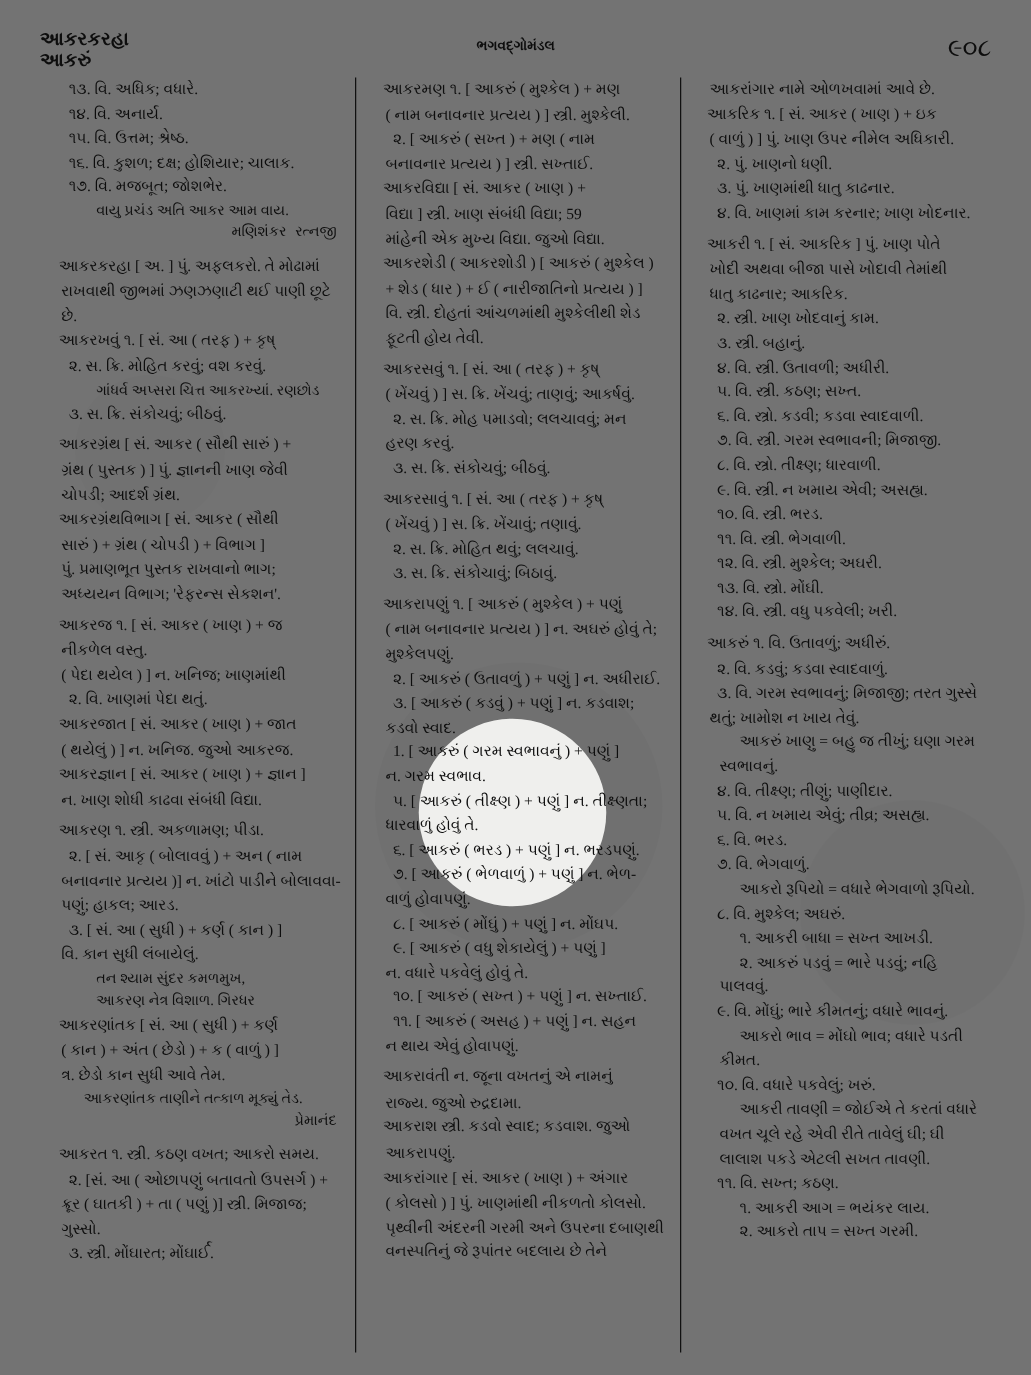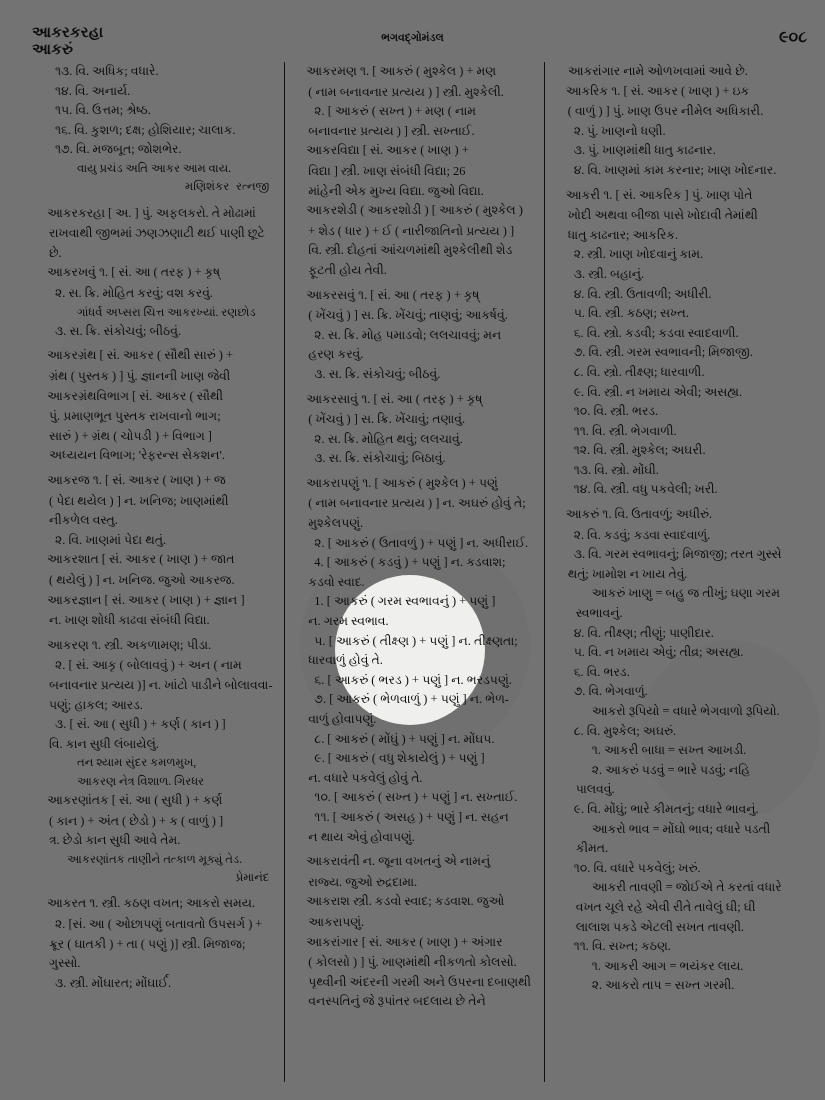--- a/index.html
+++ b/index.html
@@ -45,23 +45,23 @@
   .hdr-left div { font-size: 15px; font-weight: bold; letter-spacing: .2px; }
   .hdr-center {
     position: absolute;
     left: 0; right: 0; top: 31px;
     text-align: center;
     font-size: 11px;
     font-weight: bold;
   }
   .hdr-right {
     position: absolute;
-    right: 18px; top: 28px;
-    font-size: 16px;
-    font-weight: bold;
+    right: 32px; top: 28px;
+    font-size: 20px;
+    font-weight: normal;
   }
 
   
   #columns {
     position: absolute;
     left: 28px;
     right: 24px;
     top: 62px;
     bottom: 18px;
     display: flex;
@@ -153,30 +153,31 @@
         <div class="gap"></div>
         <div class="entry">આકરકરહા [ અ. ] પું. અફલકરો. તે મોઢામાં</div>
         <div class="cont">રાખવાથી જીભમાં ઝણઝણાટી થઈ પાણી છૂટે છે.</div>
         <div class="entry">આકરખવું ૧. [ સં. આ ( તરફ ) + કૃષ્</div>
         <div class="sense">૨. સ. ક્રિ. મોહિત કરવું; વશ કરવું.</div>
         <div class="quote">ગાંધર્વ અપ્સરા ચિત્ત આકરખ્યાં.          રણછોડ</div>
         <div class="sense">૩. સ. ક્રિ. સંકોચવું; બીઠવું.</div>
         <div class="gap"></div>
         <div class="entry">આકરગ્રંથ [ સં. આકર ( સૌથી સારું ) +</div>
         <div class="cont">ગ્રંથ ( પુસ્તક ) ] પું. જ્ઞાનની ખાણ જેવી</div>
+        <div class="cont">ચોપડી; આદર્શ ગ્રંથ.</div>
         <div class="entry">આકરગ્રંથવિભાગ [ સં. આકર ( સૌથી</div>
+        <div class="cont">સારું ) + ગ્રંથ ( ચોપડી ) + વિભાગ ]</div>
         <div class="cont">પું. પ્રમાણભૂત પુસ્તક રાખવાનો ભાગ;</div>
-        <div class="cont">સારું ) + ગ્રંથ ( ચોપડી ) + વિભાગ ]</div>
         <div class="cont">અધ્યયન વિભાગ; 'રેફરન્સ સેકશન'.</div>
         <div class="gap"></div>
         <div class="entry">આકરજ ૧. [ સં. આકર ( ખાણ ) + જ</div>
+        <div class="cont">નીકળેલ વસ્તુ.</div>
         <div class="cont">( પેદા થયેલ ) ] ન. ખનિજ; ખાણમાંથી</div>
-        <div class="cont">નીકળેલ વસ્તુ.</div>
         <div class="sense">૨. વિ. ખાણમાં પેદા થતું.</div>
-        <div class="entry">આકરશાત [ સં. આકર ( ખાણ ) + જાત</div>
+        <div class="entry">આકરજાત [ સં. આકર ( ખાણ ) + જાત</div>
         <div class="cont">( થયેલું ) ] ન. ખનિજ. જુઓ આકરજ.</div>
         <div class="entry">આકરજ્ઞાન [ સં. આકર ( ખાણ ) + જ્ઞાન ]</div>
         <div class="cont">ન. ખાણ શોધી કાઢવા સંબંધી વિદ્યા.</div>
         <div class="gap"></div>
         <div class="entry">આકરણ ૧. સ્ત્રી. અકળામણ; પીડા.</div>
         <div class="sense">૨. [ સં. આકૃ ( બોલાવવું ) + અન ( નામ</div>
         <div class="cont">બનાવનાર પ્રત્યય )] ન. ખાંટો પાડીને બોલાવવા-</div>
         <div class="cont">પણું; હાકલ; આરડ.</div>
         <div class="sense">૩. [ સં. આ ( સુધી ) + કર્ણ ( કાન ) ]</div>
         <div class="cont">વિ. કાન સુધી લંબાયેલું.</div>
@@ -194,21 +195,21 @@
         <div class="cont">ગુસ્સો.</div>
         <div class="sense">૩. સ્ત્રી. મોંઘારત; મોંઘાર્ઈ.</div>
       </div>
     <div class="col-sep"></div>
     <div class="col" id="col-2">
         <div class="entry">આકરમણ ૧. [ આકરું ( મુશ્કેલ ) + મણ</div>
         <div class="cont">( નામ બનાવનાર પ્રત્યય ) ] સ્ત્રી. મુશ્કેલી.</div>
         <div class="sense">૨. [ આકરું ( સખ્ત ) + મણ ( નામ</div>
         <div class="cont">બનાવનાર પ્રત્યય ) ] સ્ત્રી. સખ્તાઈ.</div>
         <div class="entry">આકરવિદ્યા [ સં. આકર ( ખાણ ) +</div>
-        <div class="cont">વિદ્યા ] સ્ત્રી. ખાણ સંબંધી વિદ્યા; 26</div>
+        <div class="cont">વિદ્યા ] સ્ત્રી. ખાણ સંબંધી વિદ્યા; 59</div>
         <div class="cont">માંહેની એક મુખ્ય વિદ્યા. જુઓ વિદ્યા.</div>
         <div class="entry">આકરશેડી ( આકરશોડી ) [ આકરું ( મુશ્કેલ )</div>
         <div class="cont">+ શેડ ( ધાર ) + ઈ ( નારીજાતિનો પ્રત્યય ) ]</div>
         <div class="cont">વિ. સ્ત્રી. દોહતાં આંચળમાંથી મુશ્કેલીથી શેડ</div>
         <div class="cont">ફૂટતી હોય તેવી.</div>
         <div class="gap"></div>
         <div class="entry">આકરસવું ૧. [ સં. આ ( તરફ ) + કૃષ્</div>
         <div class="cont">( ખેંચવું ) ] સ. ક્રિ. ખેંચવું; તાણવું; આકર્ષવું.</div>
         <div class="sense">૨. સ. ક્રિ. મોહ પમાડવો; લલચાવવું; મન</div>
         <div class="cont">હરણ કરવું.</div>
@@ -216,21 +217,21 @@
         <div class="gap"></div>
         <div class="entry">આકરસાવું ૧. [ સં. આ ( તરફ ) + કૃષ્</div>
         <div class="cont">( ખેંચવું ) ] સ. ક્રિ. ખેંચાવું; તણાવું.</div>
         <div class="sense">૨. સ. ક્રિ. મોહિત થવું; લલચાવું.</div>
         <div class="sense">૩. સ. ક્રિ. સંકોચાવું; બિઠાવું.</div>
         <div class="gap"></div>
         <div class="entry">આકરાપણું ૧. [ આકરું ( મુશ્કેલ ) + પણું</div>
         <div class="cont">( નામ બનાવનાર પ્રત્યય ) ] ન. અઘરું હોવું તે;</div>
         <div class="cont">મુશ્કેલપણું.</div>
         <div class="sense">૨. [ આકરું ( ઉતાવળું ) + પણું ] ન. અધીરાઈ.</div>
-        <div class="sense">4. [ આકરું ( કડવું ) + પણું ] ન. કડવાશ;</div>
+        <div class="sense">૩. [ આકરું ( કડવું ) + પણું ] ન. કડવાશ;</div>
         <div class="cont">કડવો સ્વાદ.</div>
         <div class="sense">1. [ આકરું ( ગરમ સ્વભાવનું ) + પણું ]</div>
         <div class="cont">ન. ગરમ સ્વભાવ.</div>
         <div class="sense">૫. [ આકરું ( તીક્ષ્ણ ) + પણું ] ન. તીક્ષ્ણતા;</div>
         <div class="cont">ધારવાળું હોવું તે.</div>
         <div class="sense">૬. [ આકરું ( ભરડ ) + પણું ] ન. ભરડપણું.</div>
         <div class="sense">૭. [ આકરું ( ભેળવાળું ) + પણું ] ન. ભેળ-</div>
         <div class="cont">વાળું હોવાપણું.</div>
         <div class="sense">૮. [ આકરું ( મોંઘું ) + પણું ] ન. મોંઘપ.</div>
         <div class="sense">૯. [ આકરું ( વધુ શેકાયેલું ) + પણું ]</div>

